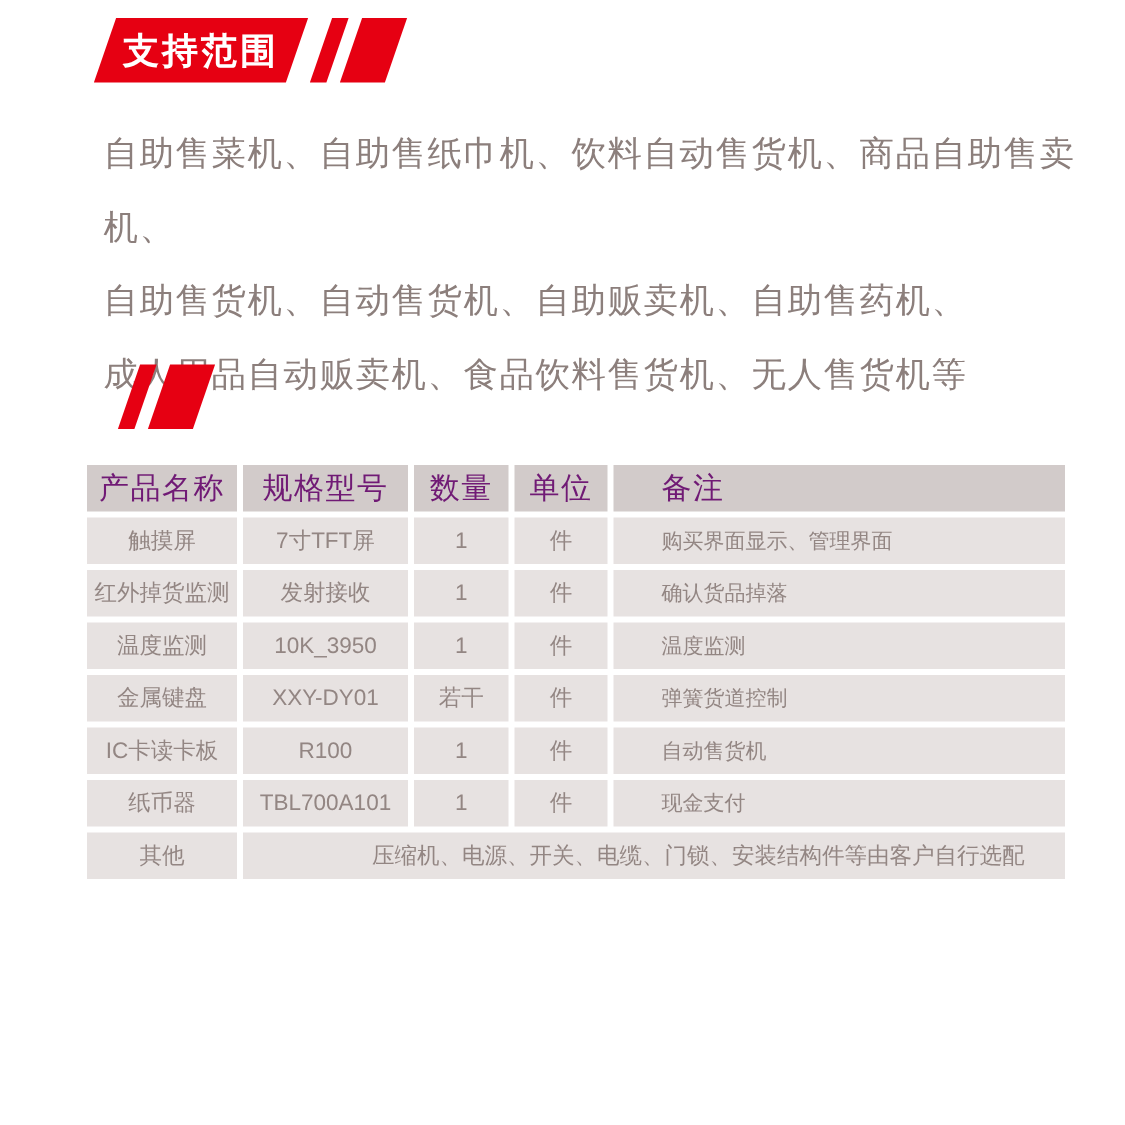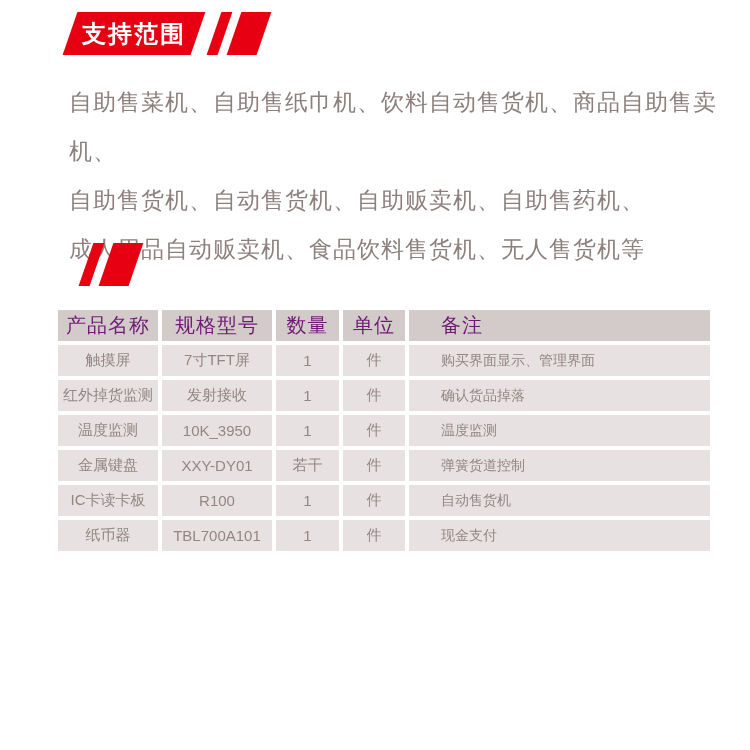--- a/index.html
+++ b/index.html
@@ -121,15 +121,19 @@
           <td>件</td>
           <td class="remark">自动售货机</td>
         </tr>
         <tr>
           <td>纸币器</td>
           <td>TBL700A101</td>
           <td>1</td>
           <td>件</td>
           <td class="remark">现金支付</td>
         </tr>
+        <tr>
+          <td>其他</td>
+          <td colspan="4" class="merged">压缩机、电源、开关、电缆、门锁、安装结构件等由客户自行选配</td>
+        </tr>
       </tbody>
   </table>
 </div>
 
 </body></html>

